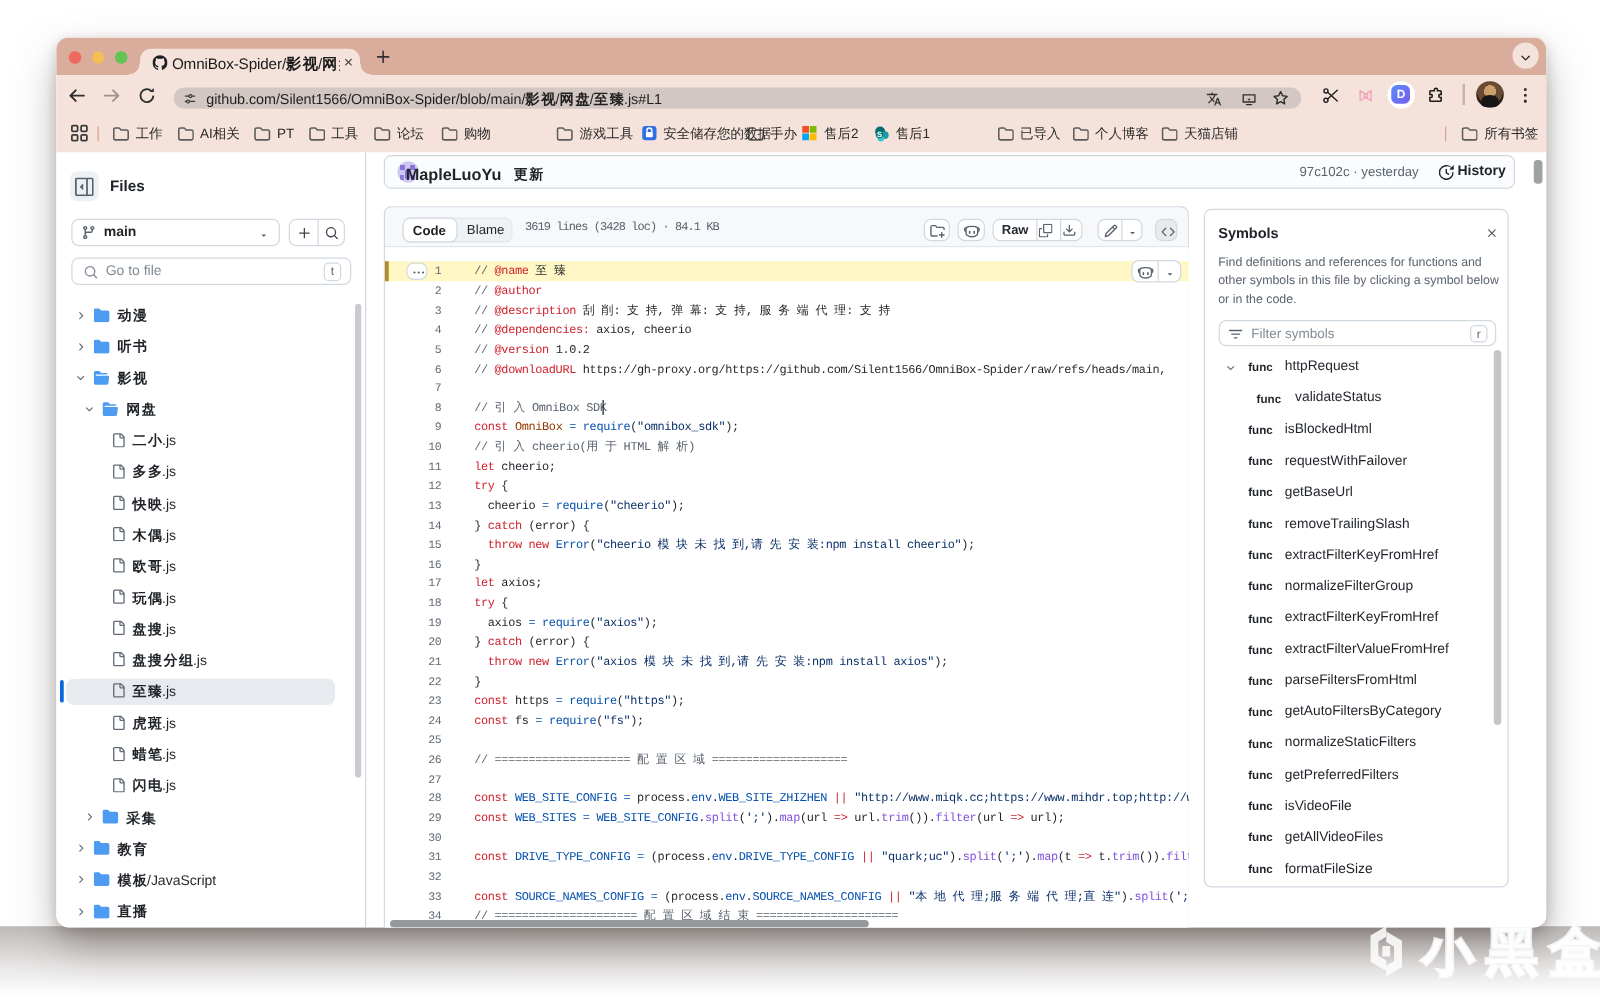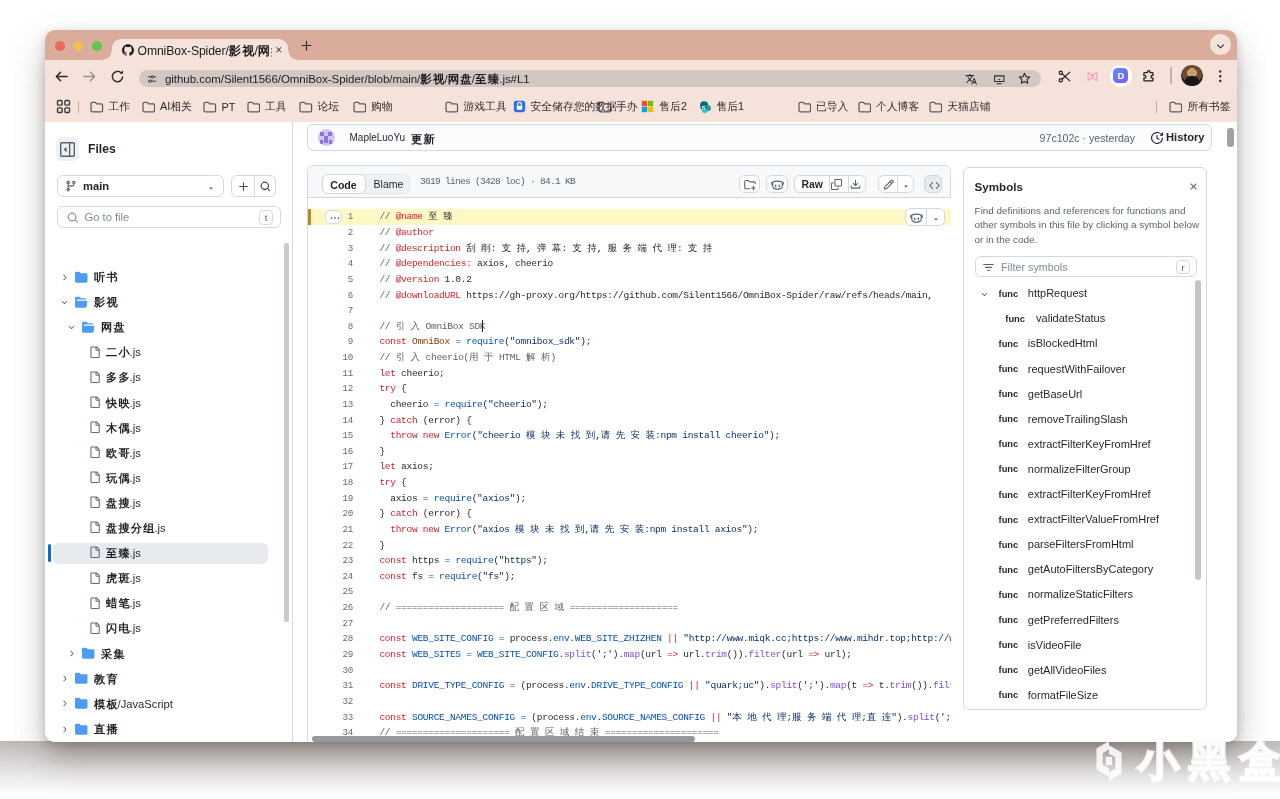--- a/index.html
+++ b/index.html
@@ -230,20 +230,29 @@
             <path fill="#3d444d" d="M10.68 11.74a6 6 0 0 1-7.922-8.982 6 6 0 0 1 8.982 7.922l3.04 3.04a.749.749 0 0 1-.326 1.275.749.749 0 0 1-.734-.215ZM11.5 7a4.499 4.499 0 1 0-8.997 0A4.499 4.499 0 0 0 11.5 7Z"></path>
           </svg>
         </div>
 <div class="gbtn" style="left:12px;top:84px;width:224px;height:22.5px;border-radius:6px">
 <svg style="position:absolute;left:9px;top:5.5px" width="11.5" height="11.5" viewBox="0 0 16 16">
             <path fill="#868f99" d="M10.68 11.74a6 6 0 0 1-7.922-8.982 6 6 0 0 1 8.982 7.922l3.04 3.04a.749.749 0 0 1-.326 1.275.749.749 0 0 1-.734-.215ZM11.5 7a4.499 4.499 0 1 0-8.997 0A4.499 4.499 0 0 0 11.5 7Z"></path>
           </svg>
 <div style="position:absolute;left:26.5px;top:4.5px;font-size:11.2px;color:#818b95">Go to file</div>
 <div style="position:absolute;right:7px;top:3.5px;width:14px;height:14.5px;border:1px solid #d1d9e0;border-radius:4px;font-size:9.5px;color:#59636e;text-align:center;line-height:13px">t</div>
         </div>
+<div class="trow" style="top:117.95px">
+          <svg class="chev" style="left:15px" width="9" height="9" viewBox="0 0 16 16">
+            <path fill="#59636e" d="M6.22 3.22a.75.75 0 0 1 1.06 0l4.25 4.25a.75.75 0 0 1 0 1.06l-4.25 4.25a.75.75 0 0 1-1.06-1.06L9.94 8 6.22 4.28a.75.75 0 0 1 0-1.06Z"></path>
+          </svg>
+          <svg class="abs" style="left:30.3px;top:6.2px" width="12.5" height="12.5" viewBox="0 0 16 16">
+            <path fill="#4e9bf2" d="M1.75 1A1.75 1.75 0 0 0 0 2.75v10.5C0 14.216.784 15 1.75 15h12.5A1.75 1.75 0 0 0 16 13.25v-8.5A1.75 1.75 0 0 0 14.25 3H7.5a.25.25 0 0 1-.2-.1l-.9-1.2A1.75 1.75 0 0 0 5 1H1.75Z"></path>
+          </svg>
+          <div class="nm" style="left:49px"><span class="zh">动漫</span></div>
+        </div>
 <div class="trow" style="top:143.04999999999998px">
           <svg class="chev" style="left:15px" width="9" height="9" viewBox="0 0 16 16">
             <path fill="#59636e" d="M6.22 3.22a.75.75 0 0 1 1.06 0l4.25 4.25a.75.75 0 0 1 0 1.06l-4.25 4.25a.75.75 0 0 1-1.06-1.06L9.94 8 6.22 4.28a.75.75 0 0 1 0-1.06Z"></path>
           </svg>
           <svg class="abs" style="left:30.3px;top:6.2px" width="12.5" height="12.5" viewBox="0 0 16 16">
             <path fill="#4e9bf2" d="M1.75 1A1.75 1.75 0 0 0 0 2.75v10.5C0 14.216.784 15 1.75 15h12.5A1.75 1.75 0 0 0 16 13.25v-8.5A1.75 1.75 0 0 0 14.25 3H7.5a.25.25 0 0 1-.2-.1l-.9-1.2A1.75 1.75 0 0 0 5 1H1.75Z"></path>
           </svg>
           <div class="nm" style="left:49px"><span class="zh">听书</span></div>
         </div>
 <div class="trow" style="top:168.14999999999998px">
@@ -377,21 +386,21 @@
 <div class="scrollbar" style="left:238.5px;top:121.5px;width:5px;height:379px;background:#c9cbce"></div>
 </div>
       <div class="abs" style="left:261.5px;top:2.5px;width:905px;height:26.5px;background:#fbfcfd;border:1px solid #d1d9e0;border-radius:6px">
 <div class="abs" style="left:10px;top:4.3px;width:17px;height:17px;border-radius:50%;background:#cfc6f1;overflow:hidden">
  <div class="abs" style="left:2.5px;top:2.5px;width:4px;height:4px;background:#8b74dd"></div>
  <div class="abs" style="left:10.5px;top:2.5px;width:4px;height:4px;background:#8b74dd"></div>
  <div class="abs" style="left:6.5px;top:6.5px;width:4px;height:7px;background:#8b74dd"></div>
  <div class="abs" style="left:2.5px;top:10.5px;width:3px;height:4px;background:#8b74dd"></div>
  <div class="abs" style="left:11.5px;top:10.5px;width:3px;height:4px;background:#8b74dd"></div>
 </div>
-<div class="abs" style="left:42px;top:6.5px;font-size:10px;font-weight:normal;color:#1f2328">MapleLuoYu</div>
+<div class="abs" style="left:17px;top:6.5px;font-size:13px;font-weight:bold;color:#1f2328">MapleLuoYu</div>
 <div class="abs" style="left:103.6px;top:6.5px;font-size:11.2px;color:#1f2328;white-space:nowrap"><span class="zh">更新</span></div>
 <div class="abs" style="right:75.5px;top:7.2px;font-size:10.6px;color:#59636e">97c102c · yesterday</div>
 <svg class="abs" style="left:843.5px;top:7px" width="12" height="12" viewBox="0 0 16 16">
           <path fill="#1f2328" d="M8 1.5a6.5 6.5 0 1 0 6.5 6.5.75.75 0 0 1 1.5 0 8 8 0 1 1-2.34-5.66L15 1a.75.75 0 0 1 1.5 0v3.25a.75.75 0 0 1-.75.75h-3.25a.75.75 0 0 1 0-1.5h1.29A6.48 6.48 0 0 0 8 1.5Z"></path>
           <path fill="#1f2328" d="M8.75 4.75a.75.75 0 0 0-1.5 0v3.56c0 .27.14.52.37.65l2.51 1.46a.75.75 0 1 0 .76-1.3L8.75 7.88Z"></path>
         </svg>
 <div class="abs" style="left:858.5px;top:6px;font-size:11.2px;font-weight:bold;color:#1f2328">History</div>
 </div>
       <div id="codebox">
 <div id="codehdr">

